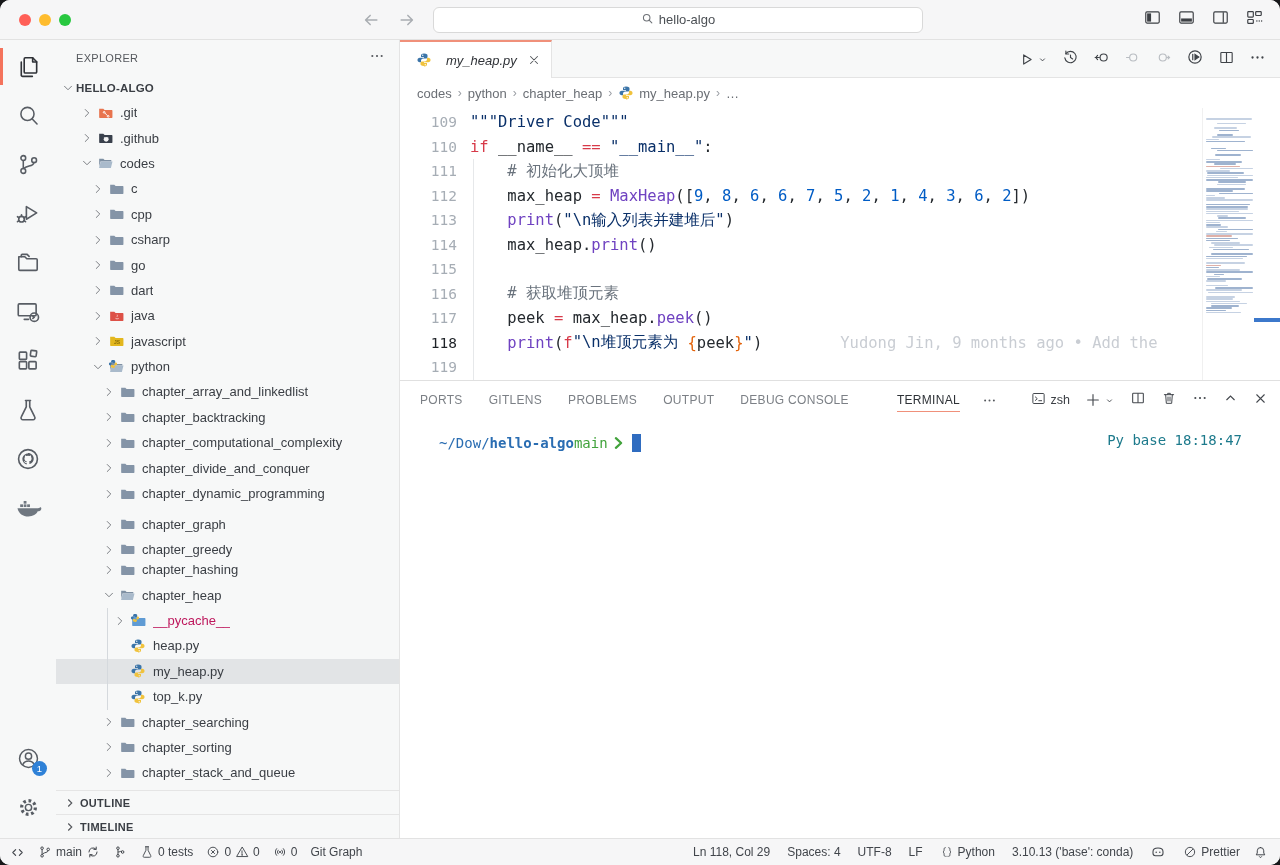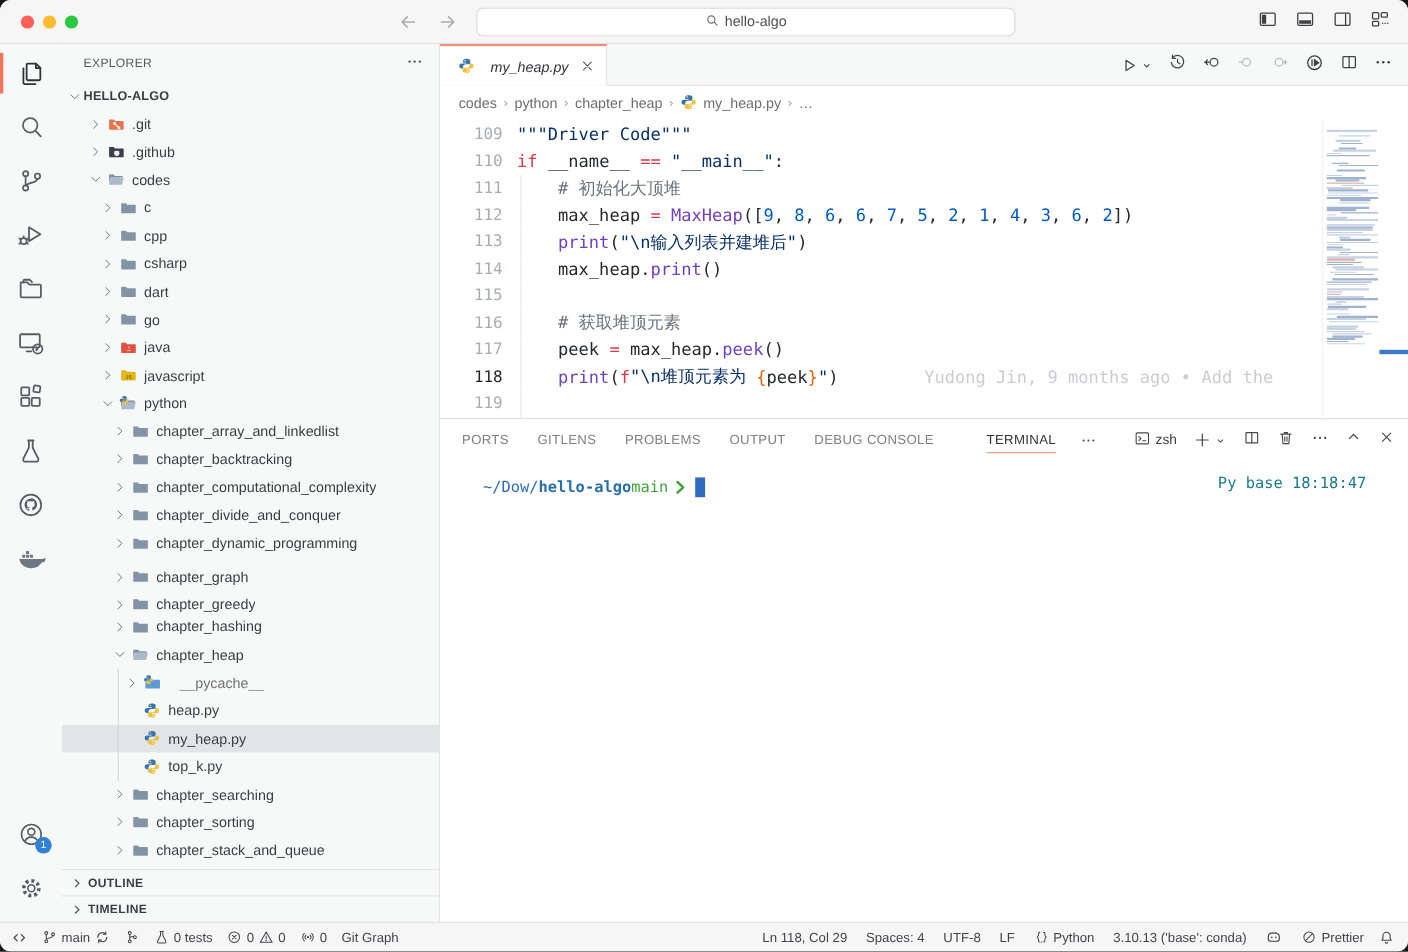--- a/index.html
+++ b/index.html
@@ -31,21 +31,21 @@
 
   
   .sidebar { width:344px; flex:none; background:#f7f8f8; border-right:1px solid #e4e4e4; display:flex; flex-direction:column; min-height:0; font-size:13px; color:#3a3e44; }
   .sb-header { height:35px; flex:none; display:flex; align-items:center; padding:0 14px 0 20px; }
   .sb-title { font-size:11px; letter-spacing:.3px; color:#56595e; }
   .sb-ellipsis { margin-left:auto; color:#55585d; }
   .tree { flex:1; min-height:0; overflow:hidden; position:relative; }
   .trow { height:25.4px; display:flex; align-items:center; white-space:nowrap; cursor:default; }
   .trow.root { height:25px; font-weight:700; font-size:11.5px; letter-spacing:.2px; color:#3a3e44; }
   .trow.selected { background:#e2e4e6; }
-  .trow.muted .tlabel { color:#737373;margin-left:10px; }
+  .trow.muted .tlabel { color:#be185d; }
   .tchev { width:16px; flex:none; display:flex; justify-content:center; color:#6a6e74; }
   .ticon { width:17px; height:16px; flex:none; margin:0 6px 0 2px; position:relative; }
   .ticon svg { position:absolute; inset:0; }
   .tlabel { overflow:hidden; text-overflow:ellipsis; }
   .indent-guide { position:absolute; width:1px; background:#d5d9dd; left:0; }
   .sb-section { height:24px; flex:none; border-top:1px solid #e5e5e5; display:flex; align-items:center; padding-left:6px; gap:2px; color:#3a3e44; }
   .sb-section .lbl { font-weight:700; font-size:11px; letter-spacing:.3px; }
   .sb-section .tchev { color:#55585d; }
 
   
@@ -387,34 +387,34 @@
             <span class="tchev">
               <svg width="14" height="14" viewBox="0 0 24 24" fill="none" stroke="currentColor" stroke-width="1.5" stroke-linecap="round" stroke-linejoin="round">
                 <path d="m9 6 6 6-6 6"></path>
               </svg>
             </span>
             <span class="ticon">
               <svg viewBox="0 0 24 24" width="17" height="16">
                 <path fill="#8494a7" d="M2.5 5.5h6.2l2 2.1h10.8a.9.9 0 0 1 .9.9v10a.9.9 0 0 1-.9.9H3.4a.9.9 0 0 1-.9-.9z"></path>
               </svg>
             </span>
+            <span class="tlabel">go</span>
+          </div>
+          <div class="trow" style="padding-left: 34px;">
+            <span class="tchev">
+              <svg width="14" height="14" viewBox="0 0 24 24" fill="none" stroke="currentColor" stroke-width="1.5" stroke-linecap="round" stroke-linejoin="round">
+                <path d="m9 6 6 6-6 6"></path>
+              </svg>
+            </span>
+            <span class="ticon">
+              <svg viewBox="0 0 24 24" width="17" height="16">
+                <path fill="#8494a7" d="M2.5 5.5h6.2l2 2.1h10.8a.9.9 0 0 1 .9.9v10a.9.9 0 0 1-.9.9H3.4a.9.9 0 0 1-.9-.9z"></path>
+              </svg>
+            </span>
             <span class="tlabel">dart</span>
-          </div>
-          <div class="trow" style="padding-left: 34px;">
-            <span class="tchev">
-              <svg width="14" height="14" viewBox="0 0 24 24" fill="none" stroke="currentColor" stroke-width="1.5" stroke-linecap="round" stroke-linejoin="round">
-                <path d="m9 6 6 6-6 6"></path>
-              </svg>
-            </span>
-            <span class="ticon">
-              <svg viewBox="0 0 24 24" width="17" height="16">
-                <path fill="#8494a7" d="M2.5 5.5h6.2l2 2.1h10.8a.9.9 0 0 1 .9.9v10a.9.9 0 0 1-.9.9H3.4a.9.9 0 0 1-.9-.9z"></path>
-              </svg>
-            </span>
-            <span class="tlabel">go</span>
           </div>
           <div class="trow" style="padding-left: 34px;">
             <span class="tchev">
               <svg width="14" height="14" viewBox="0 0 24 24" fill="none" stroke="currentColor" stroke-width="1.5" stroke-linecap="round" stroke-linejoin="round">
                 <path d="m9 6 6 6-6 6"></path>
               </svg>
             </span>
             <span class="ticon">
               <svg viewBox="0 0 24 24" width="17" height="16">
                 <path fill="#dd5147" d="M2.5 5.5h6.2l2 2.1h10.8a.9.9 0 0 1 .9.9v10a.9.9 0 0 1-.9.9H3.4a.9.9 0 0 1-.9-.9z"></path>

